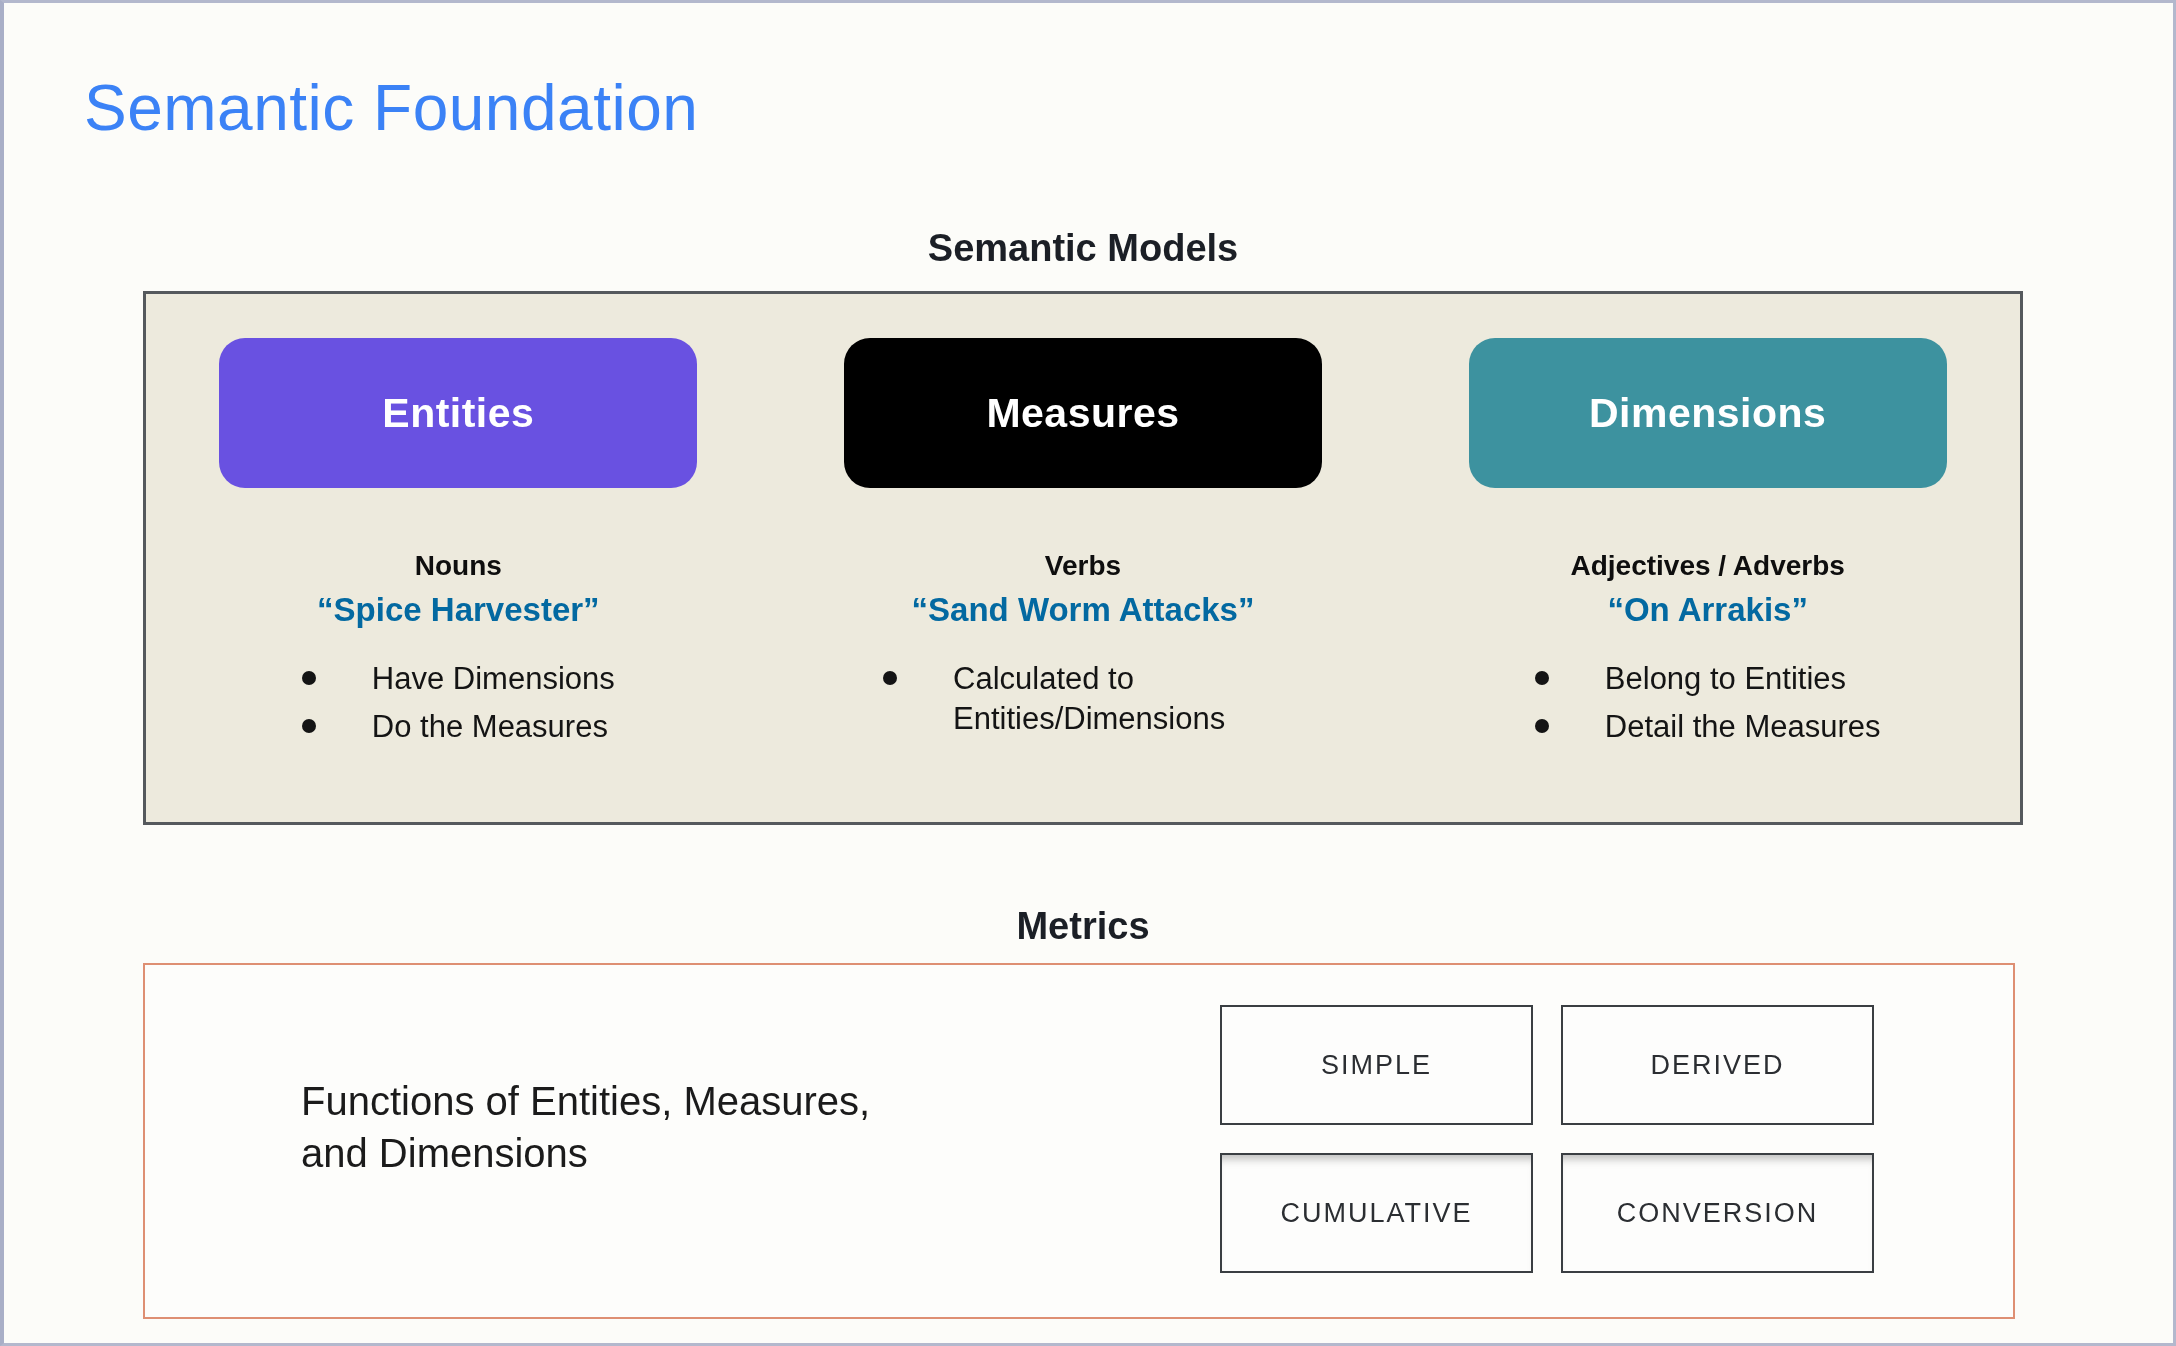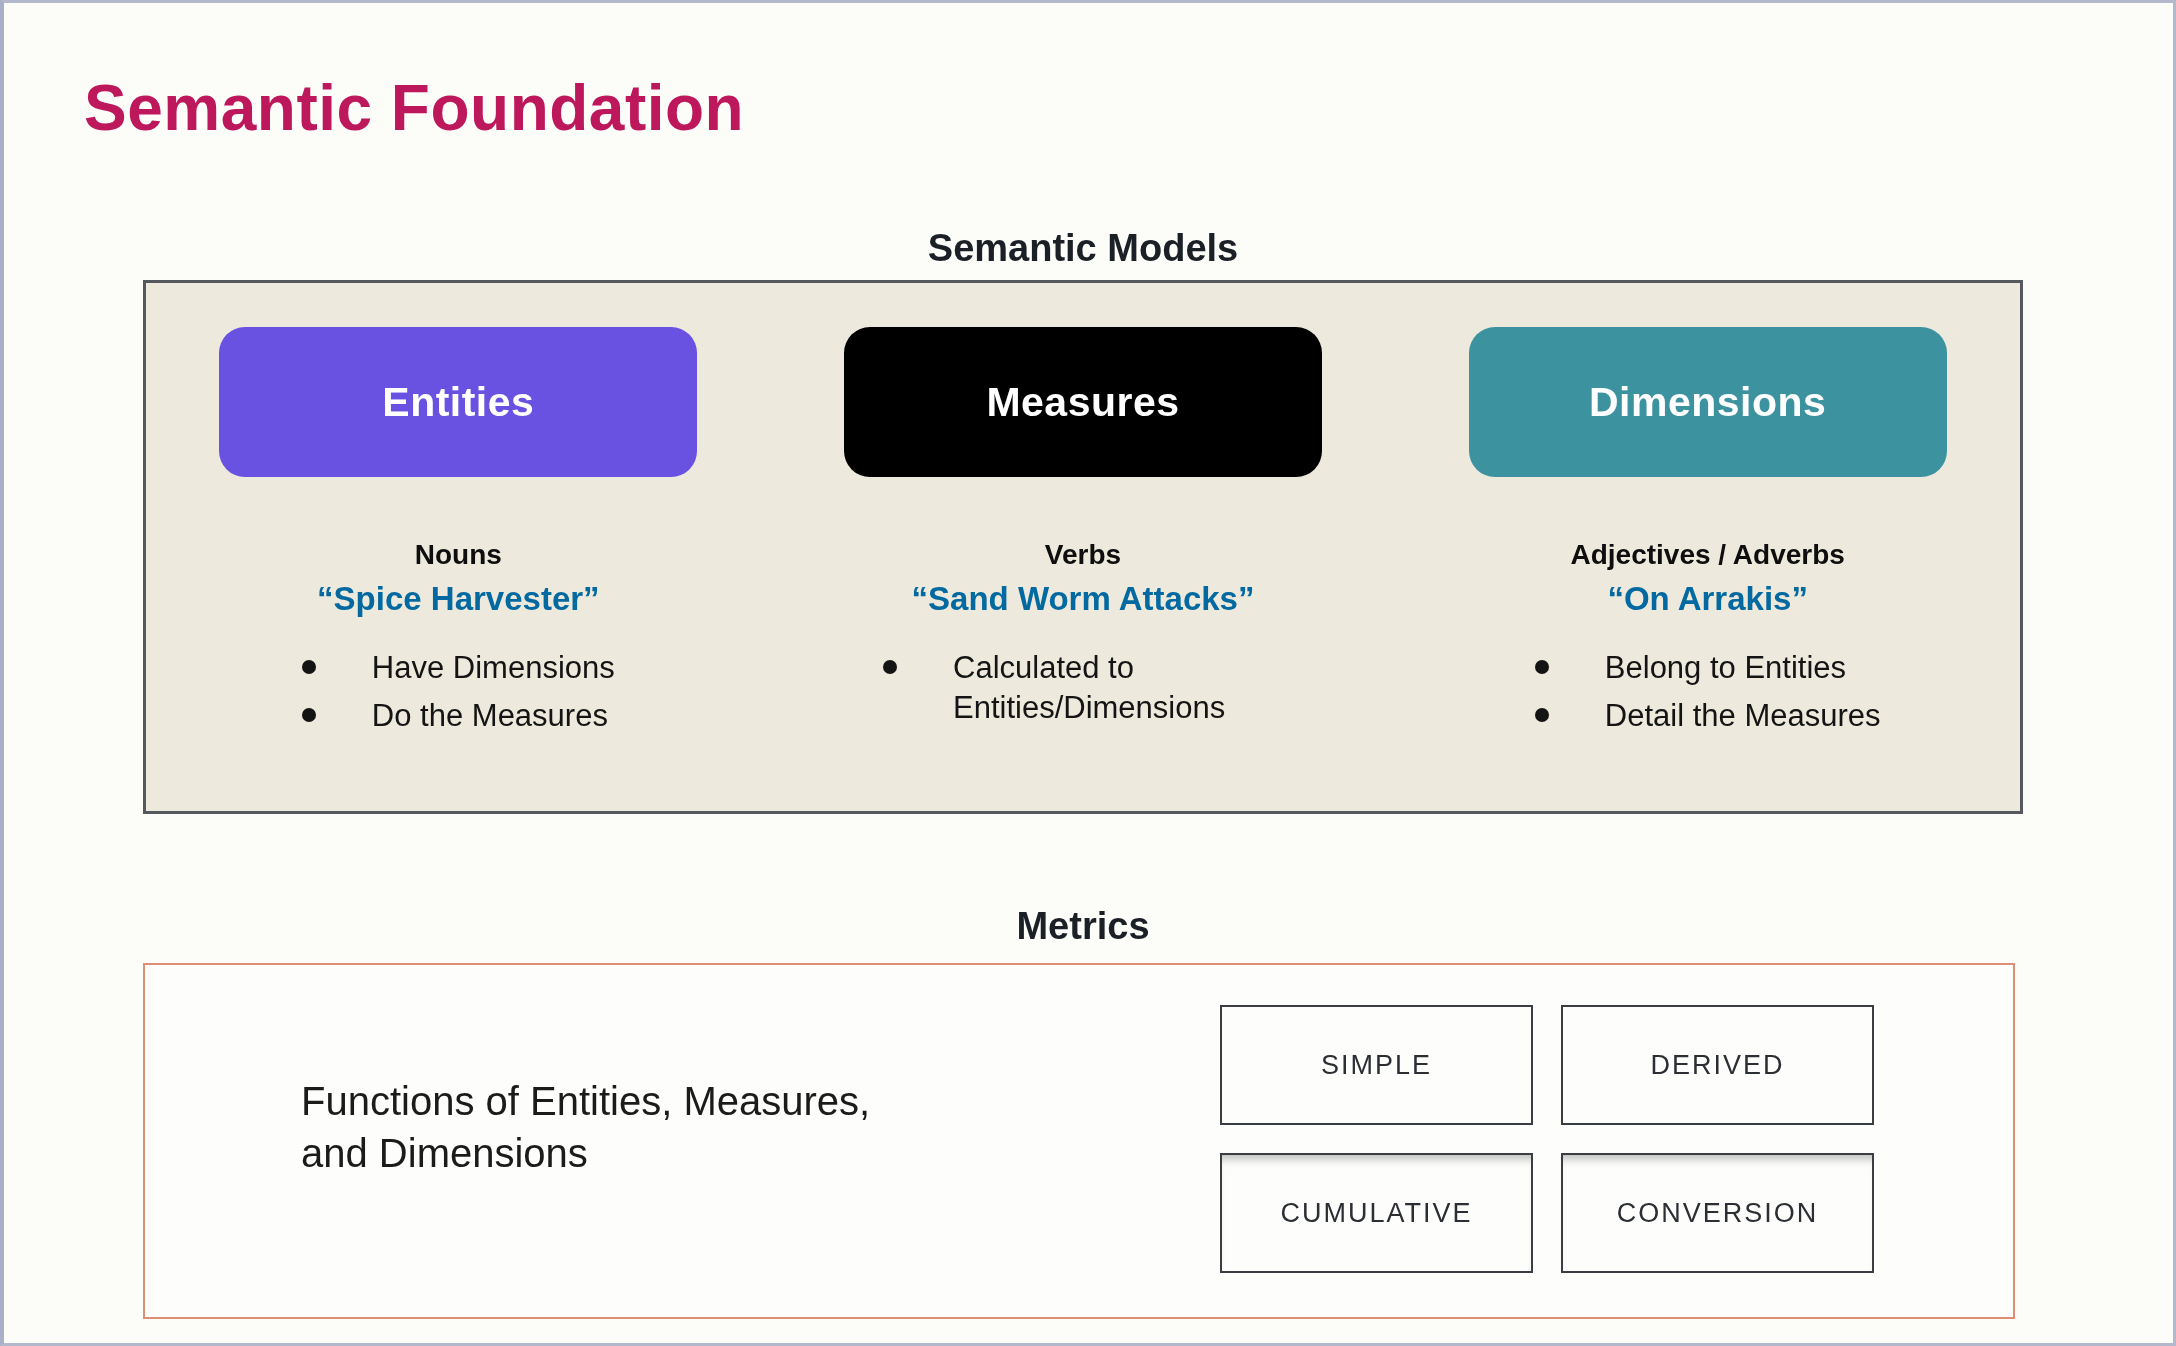--- a/index.html
+++ b/index.html
@@ -10,33 +10,33 @@
     position:relative;
     width:2176px; height:1346px;
     background:#fcfcf9;
     border:3px solid #b3b8cd;
     border-left:4px solid #a9afc7;
     overflow:hidden;
   }
 
   .title {
     position:absolute; left:80px; top:68px;
-    font-size:64px; font-weight:700; color:#be185d;
+    font-size:64px; font-weight:400; color:#3b82f6;
     letter-spacing:0.5px;
   }
 
   .section-heading {
     position:absolute; left:139px; width:1880px;
     text-align:center; font-size:38px; font-weight:700; color:#1b1f26;
   }
   .sm-heading { top:224px; }
   .metrics-heading { top:902px; }
 
   .sm-box {
-    position:absolute; left:139px; top:277px;
+    position:absolute; left:139px; top:288px;
     width:1880px; height:534px;
     background:#edeadd;
     border:3px solid #55595d;
     display:flex;
   }
   .sm-col {
     flex:1;
     display:flex; flex-direction:column; align-items:center;
     padding-top:44px;
   }

